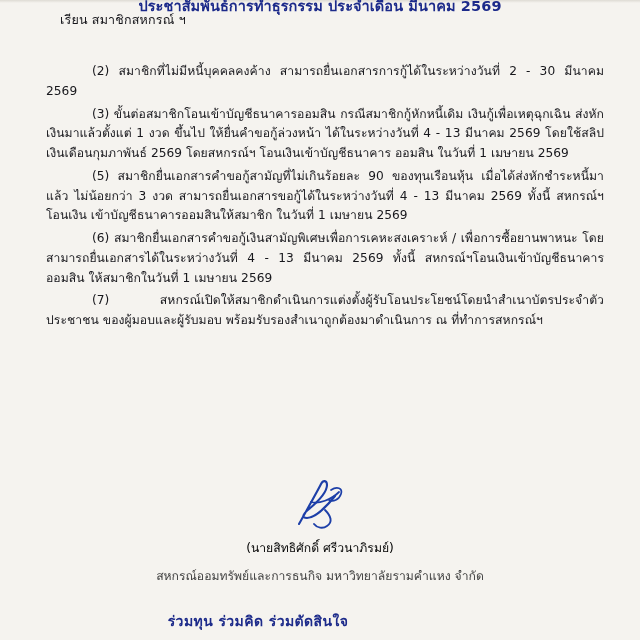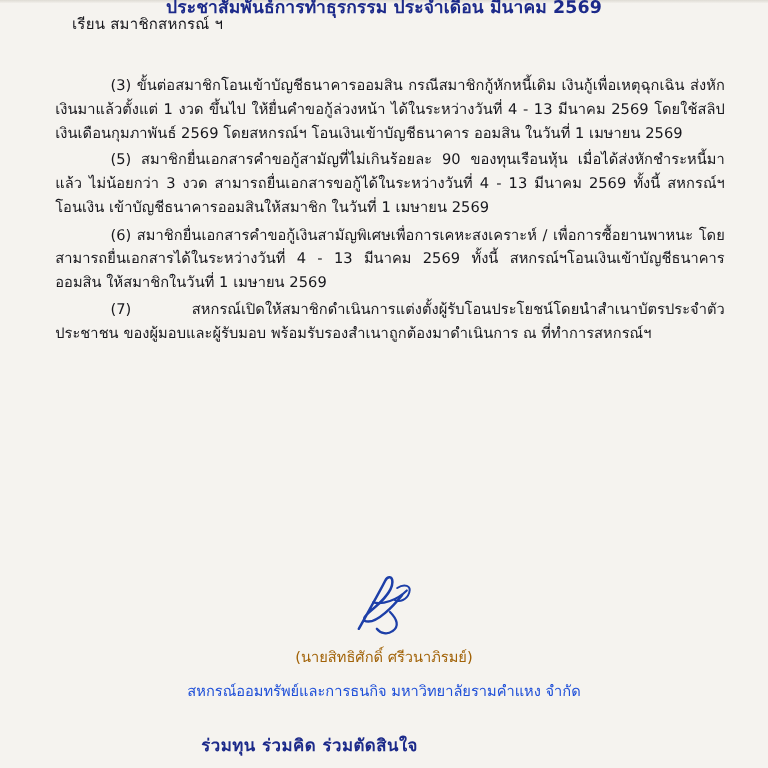--- a/index.html
+++ b/index.html
@@ -71,31 +71,31 @@
     position: relative;
     width: 640px;
   }
   .sig-mark svg {
     position: absolute;
     left: 287px;
     top: -4px;
   }
   .sig-name {
     font-size: 12.2px;
-    color: #a16207;
+    color: #000000;
     margin-top: 2px;
   }
   .sig-role {
     font-size: 12.2px;
     color: #17171c;
     margin-top: 7px;
   }
   .sig-org {
     font-size: 12.2px;
-    color: #1d4ed8;
+    color: #404040;
     margin-top: 9px;
   }
   .footer-slogan {
     position: absolute;
     bottom: 8px;
     left: 0;
     width: 516px;
     text-align: center;
     color: #1c2a8a;
     font-size: 14px;
@@ -114,20 +114,21 @@
 <body>
 
 <div class="page">
   <div class="edge-fade-top"></div>
 
   <div class="header-title">ประชาสัมพันธ์การทำธุรกรรม ประจำเดือน มีนาคม 2569</div>
 
   <div class="salutation">เรียน  สมาชิกสหกรณ์ ฯ</div>
 
   <div class="body-block">
+    <p class="para tight">(2) สมาชิกที่ไม่มีหนี้บุคคลคงค้าง สามารถยื่นเอกสารการกู้ได้ในระหว่างวันที่ 2 - 30 มีนาคม 2569</p>
     <p class="para tight">(3) ขั้นต่อสมาชิกโอนเข้าบัญชีธนาคารออมสิน กรณีสมาชิกกู้หักหนี้เดิม เงินกู้เพื่อเหตุฉุกเฉิน ส่งหักเงินมาแล้วตั้งแต่ 1 งวด ขึ้นไป ให้ยื่นคำขอกู้ล่วงหน้า ได้ในระหว่างวันที่ 4 - 13 มีนาคม 2569 โดยใช้สลิปเงินเดือนกุมภาพันธ์ 2569 โดยสหกรณ์ฯ โอนเงินเข้าบัญชีธนาคาร ออมสิน ในวันที่ 1 เมษายน 2569</p>
     <p class="para tight">(5) สมาชิกยื่นเอกสารคำขอกู้สามัญที่ไม่เกินร้อยละ 90 ของทุนเรือนหุ้น เมื่อได้ส่งหักชำระหนี้มาแล้ว ไม่น้อยกว่า 3 งวด สามารถยื่นเอกสารขอกู้ได้ในระหว่างวันที่ 4 - 13 มีนาคม 2569 ทั้งนี้ สหกรณ์ฯ โอนเงิน เข้าบัญชีธนาคารออมสินให้สมาชิก ในวันที่ 1 เมษายน 2569</p>
     <p class="para tight">(6) สมาชิกยื่นเอกสารคำขอกู้เงินสามัญพิเศษเพื่อการเคหะสงเคราะห์ / เพื่อการซื้อยานพาหนะ โดย สามารถยื่นเอกสารได้ในระหว่างวันที่ 4 - 13 มีนาคม 2569 ทั้งนี้ สหกรณ์ฯโอนเงินเข้าบัญชีธนาคารออมสิน ให้สมาชิกในวันที่ 1 เมษายน 2569</p>
     <p class="para tight">(7) สหกรณ์เปิดให้สมาชิกดำเนินการแต่งตั้งผู้รับโอนประโยชน์โดยนำสำเนาบัตรประจำตัวประชาชน ของผู้มอบและผู้รับมอบ พร้อมรับรองสำเนาถูกต้องมาดำเนินการ ณ ที่ทำการสหกรณ์ฯ</p>
   </div>
 
   <div class="sig-area">
     <div class="sig-mark">
       <svg width="70" height="60" viewBox="0 0 70 60" fill="none" xmlns="http://www.w3.org/2000/svg" aria-hidden="true">
         <path d="M12 48 C22 30, 30 16, 34 8 C36 4, 40 4, 40 9 C40 18, 28 28, 22 33 C16 38, 14 42, 20 42 C28 42, 40 30, 48 20" stroke="#1d3fa8" stroke-width="2.1" stroke-linecap="round" fill="none"></path>

